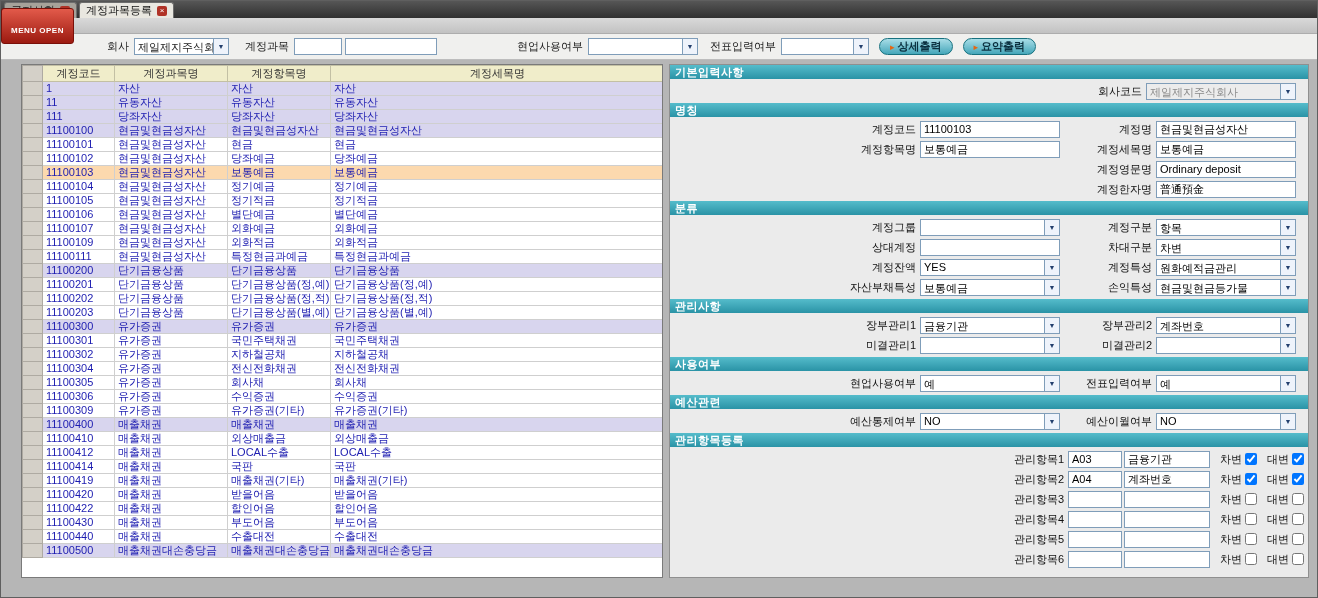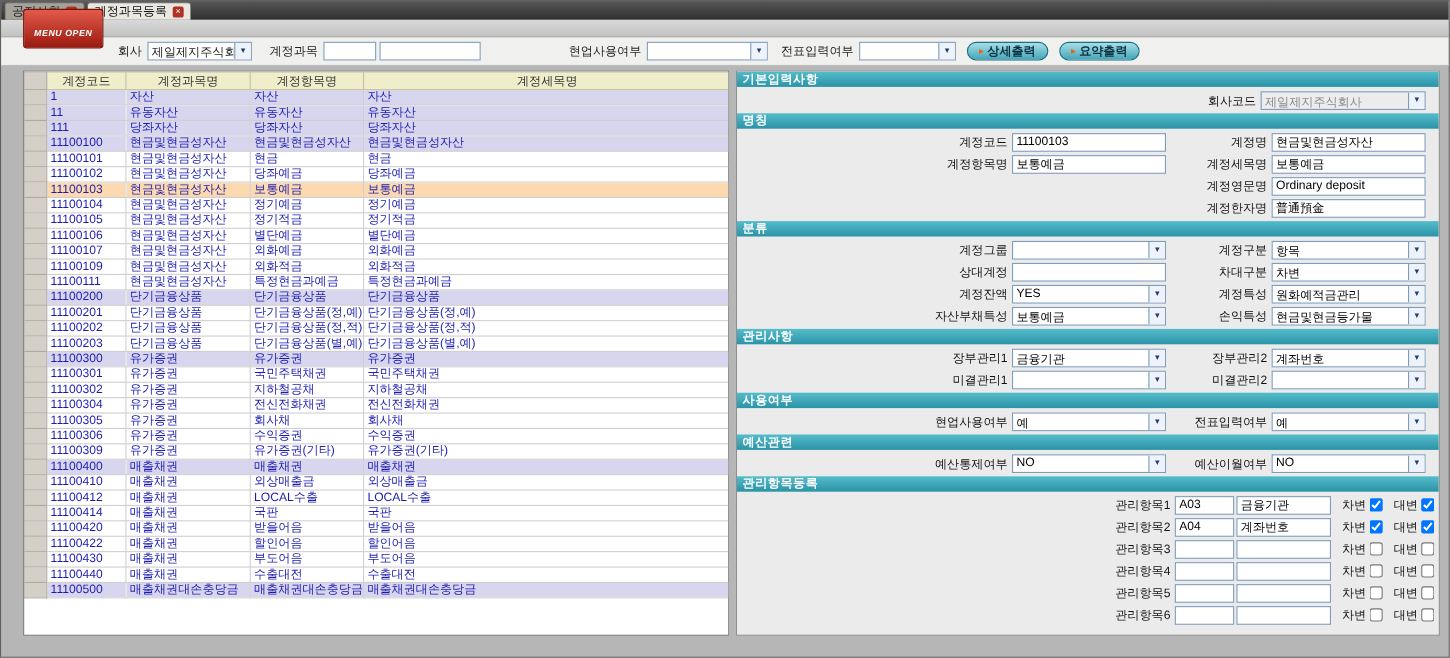--- a/index.html
+++ b/index.html
@@ -9,21 +9,21 @@
 
   
   .tabbar{height:17px;background:linear-gradient(#565656,#303030);display:flex;align-items:flex-end;padding-left:3px;gap:2px;}
   .tab{height:16px;display:flex;align-items:center;padding:0 6px;font-size:11px;border:1px solid #6d6d6d;border-bottom:none;border-radius:3px 3px 0 0;cursor:default;}
   .tab.inactive{background:#a6a29a;color:#222;}
   .tab.active{background:#e9e7e0;color:#111;}
   .tclose{display:inline-block;width:10px;height:10px;background:#b03226;color:#fff;font-size:8px;line-height:10px;text-align:center;border-radius:2px;margin-left:5px;}
 
   
   .menustrip{height:16px;background:linear-gradient(#d9d9d9,#c2c2c2);display:flex;align-items:center;border-bottom:1px solid #adadad;}
-  .menu-open{margin-left:20px;height:12px;font-size:8px;font-weight:bold;font-style:italic;color:#fff;background:linear-gradient(#e25a4a,#9c1a10);border:1px solid #7a0f08;border-radius:3px;padding:17px 9px;line-height:10px;letter-spacing:.5px;}
+  .menu-open{margin-left:0;height:12px;font-size:8px;font-weight:bold;color:#fff;background:linear-gradient(#e25a4a,#9c1a10);border:1px solid #7a0f08;border-radius:3px;padding:17px 9px;line-height:10px;letter-spacing:.5px;}
 
   
   .filterbar{height:26px;background:#f0f0ee;border-bottom:1px solid #bdbdbd;display:flex;align-items:center;font-size:11px;color:#222;padding-left:28px;}
   .flbl{margin-right:5px;white-space:nowrap;}
   .ftext{height:17px;border:1px solid #7f9db9;background:#fff;font-size:11px;padding:0 3px;}
   .fsel{height:17px;border:1px solid #7f9db9;background:#fff;display:inline-flex;align-items:stretch;overflow:hidden;}
   .fsel .val{flex:1;font-size:11px;padding:1px 3px;white-space:nowrap;overflow:hidden;}
   .fsel .arw{width:15px;background:#eef3fb;border-left:1px solid #7f9db9;color:#24406e;font-size:7px;display:flex;align-items:center;justify-content:center;}
   .fsel.dis{background:#ececec;}
   .fsel.dis .val{color:#8a8a8a;}
@@ -321,20 +321,27 @@
             </tr>
             <tr class="">
               <td class="rowhdr"></td>
               <td>11100414</td>
               <td>매출채권</td>
               <td>국판</td>
               <td>국판</td>
             </tr>
             <tr class="">
               <td class="rowhdr"></td>
+              <td>11100419</td>
+              <td>매출채권</td>
+              <td>매출채권(기타)</td>
+              <td>매출채권(기타)</td>
+            </tr>
+            <tr class="">
+              <td class="rowhdr"></td>
               <td>11100420</td>
               <td>매출채권</td>
               <td>받을어음</td>
               <td>받을어음</td>
             </tr>
             <tr class="">
               <td class="rowhdr"></td>
               <td>11100422</td>
               <td>매출채권</td>
               <td>할인어음</td>

